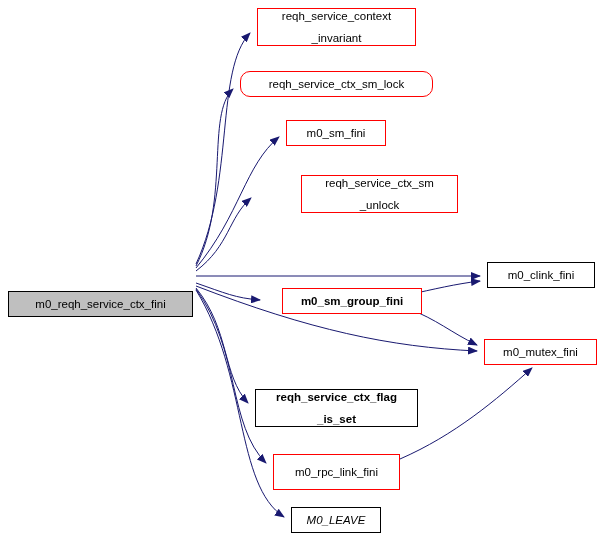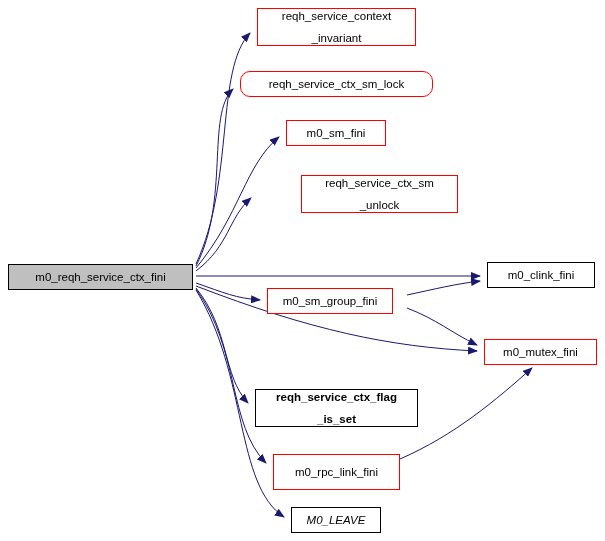--- a/index.html
+++ b/index.html
@@ -37,20 +37,21 @@
     white-space: pre-line;
     cursor: pointer;
   }
   .node.red {
     border-color: #ff0000;
   }
   .node.main {
     background: #bfbfbf;
     border-color: #000000;
     cursor: default;
+    margin-top: 27px;
   }
 </style>
 </head>
 <body>
 
 <div id="canvas">
 
   <svg id="edges" width="605" height="541" viewBox="0 0 605 541" xmlns="http://www.w3.org/2000/svg">
     <defs>
       <marker id="arrowhead" markerWidth="10" markerHeight="8" refX="9" refY="4" orient="auto" markerUnits="userSpaceOnUse">
@@ -81,21 +82,21 @@
 
   <div class="node red" style="left:240px; top:71px; width:193px; height:26px;border-radius:10px;">reqh_service_ctx_sm_lock</div>
 
   <div class="node red" style="left:286px; top:120px; width:100px; height:26px;">m0_sm_fini</div>
 
   <div class="node red" style="left:258px; top:175px; width:157px; height:38px;margin-left:43px;">reqh_service_ctx_sm
 _unlock</div>
 
   <div class="node" style="left:487px; top:262px; width:108px; height:26px;">m0_clink_fini</div>
 
-  <div class="node red" style="left:267px; top:288px; width:126px; height:26px;">m0_sm_group_fini</div>
+  <div class="node red" style="left:282px; top:288px; width:140px; height:26px;font-weight:bold;">m0_sm_group_fini</div>
 
   <div class="node red" style="left:484px; top:339px; width:113px; height:26px;">m0_mutex_fini</div>
 
   <div class="node" style="left:255px; top:389px; width:163px; height:38px;font-weight:bold;">reqh_service_ctx_flag
 _is_set</div>
 
   <div class="node red" style="left:273px; top:454px; width:127px; height:36px;">m0_rpc_link_fini</div>
 
   <div class="node" style="left:291px; top:507px; width:90px; height:26px;font-style:italic;">M0_LEAVE</div>
 

